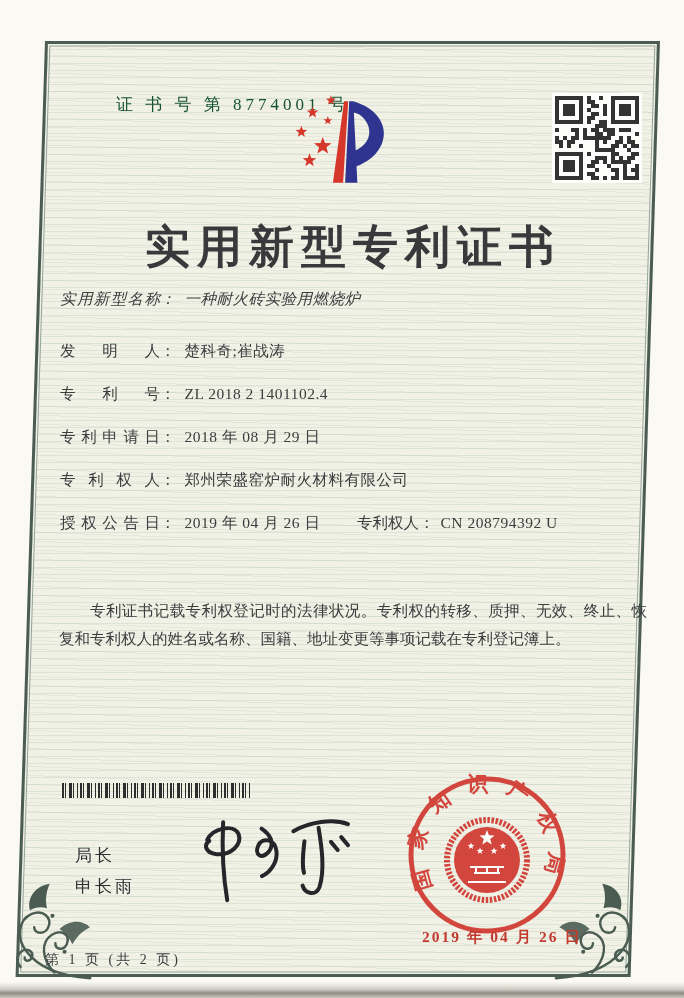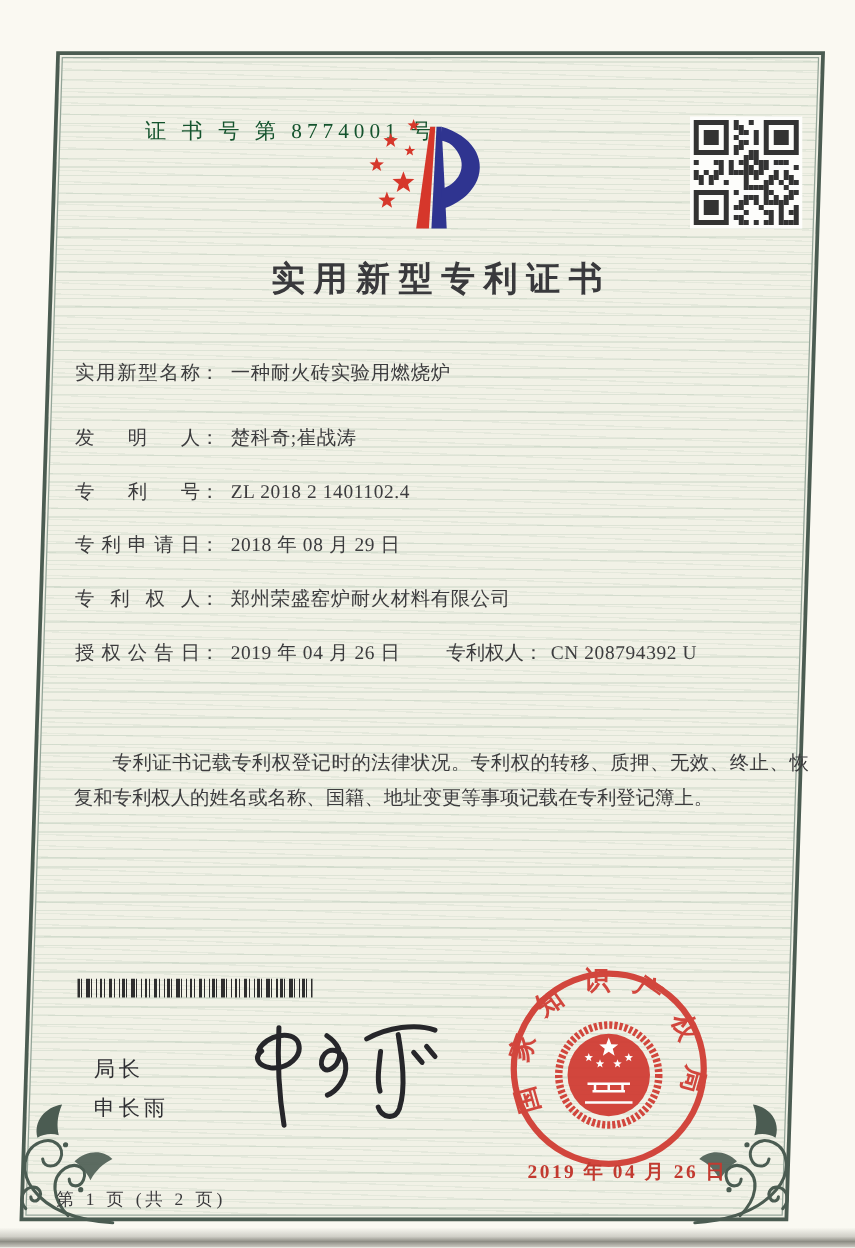--- a/index.html
+++ b/index.html
@@ -18,26 +18,26 @@
   .orn{position:absolute;width:86px;height:104px;color:#4b5c52;}
   .orn-left{left:-12px;bottom:-8px;}
   .orn-right{right:-12px;bottom:-8px;transform:scaleX(-1);}
 
   
   .content{position:absolute;left:45px;top:41px;width:616px;height:938px;}
 
   .cert-no{position:absolute;left:30px;top:52px;font-size:17px;letter-spacing:4px;color:#14532d;margin-left:41px;}
   .logo{position:absolute;left:236px;top:46px;width:112px;height:104px;}
   .qr{position:absolute;left:507px;top:52px;width:90px;height:90px;}
-  .title{position:absolute;left:0;top:164px;width:100%;margin:0;text-align:center;
-         font-size:27px;font-weight:bold;letter-spacing:7px;color:#39393c;}
+  .title{position:absolute;left:0;top:176px;width:100%;margin:0;text-align:center;
+         font-size:45px;font-weight:bold;letter-spacing:7px;color:#39393c;}
 
   .fields{position:absolute;left:15px;top:249px;width:590px;font-size:15.5px;color:#3c3c3e;}
   .frow{position:relative;line-height:18px;margin-bottom:25px;white-space:nowrap;}
-  .frow.gap-big{margin-bottom:34px;}
+  .frow.gap-big{margin-bottom:34px;font-style:italic;}
   .flabel{display:inline-block;width:100px;text-align:justify;text-align-last:justify;vertical-align:top;}
   .fvalue{margin-left:9px;letter-spacing:0.5px;}
   .grant-no{position:absolute;left:297px;top:0;}
   .grant-no .fvalue{margin-left:6px;}
 
   .paras{position:absolute;left:14px;top:556px;width:588px;font-size:15.5px;line-height:27.5px;
          text-align:justify;color:#3c3c3e;}
   .paras p{margin:0;text-indent:2em;}
 
   .barcode{position:absolute;left:17px;top:742px;width:188px;height:15px;

